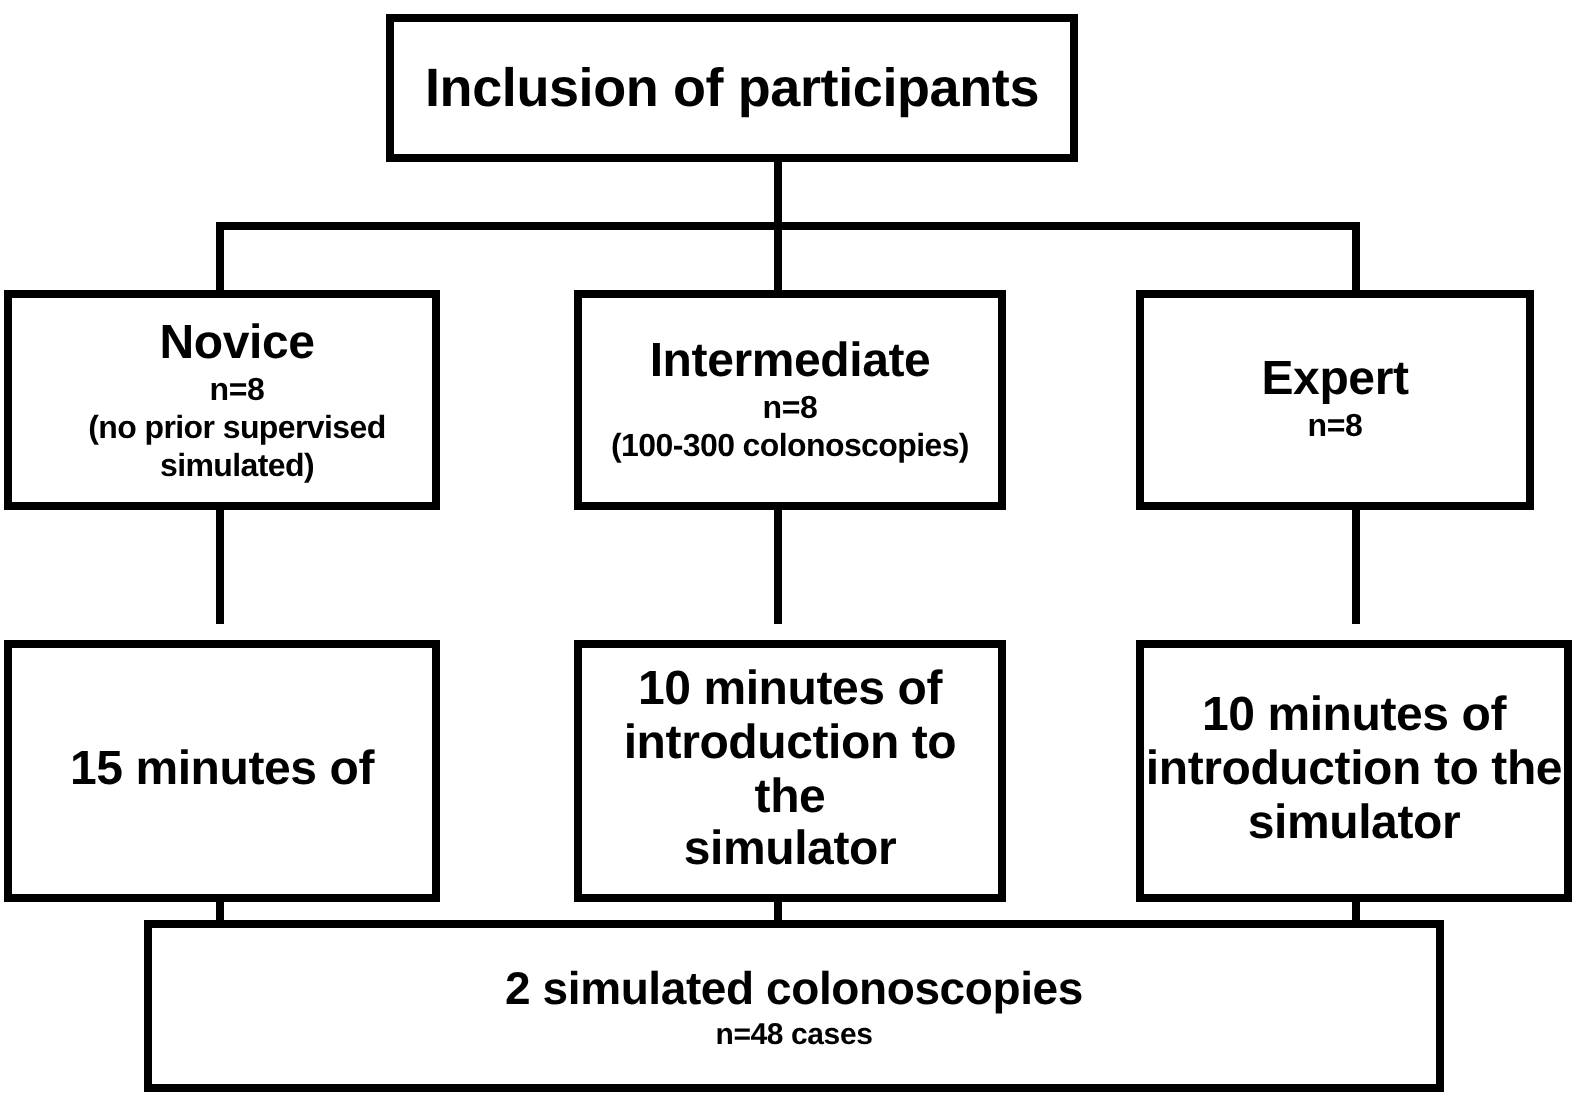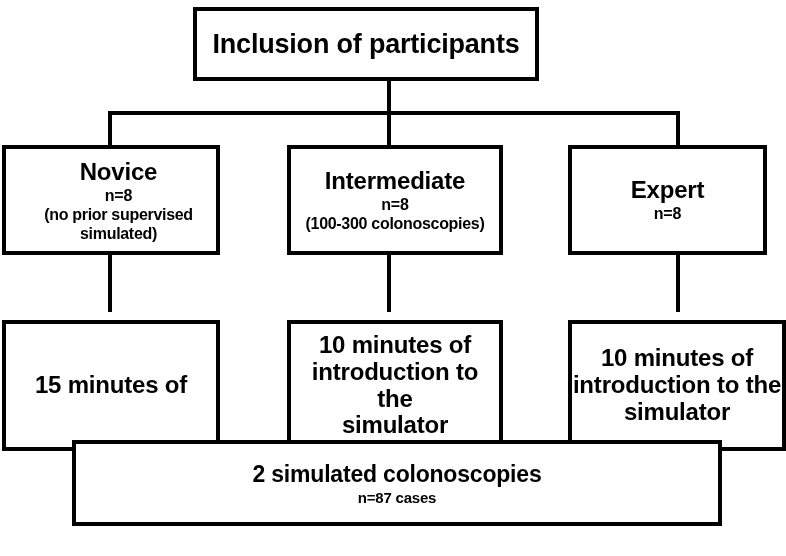--- a/index.html
+++ b/index.html
@@ -76,21 +76,21 @@
   }
   .train-node .title { font-size: 24px; }
 
   #node-train-novice       { left: 2px;   width: 218px; }
   #node-train-intermediate { left: 287px; width: 216px; }
   #node-train-expert       { left: 568px; width: 218px; }
 
   
   #node-outcome {
     left: 72px;
-    top: 440px;
+    top: 460px;
     width: 650px;
     height: 86px;
     padding-top: 2px;
   }
   #node-outcome .title { font-size: 23px; margin-bottom: 2px; }
   #node-outcome .sub   { font-size: 15px; }
 
   
   .conn {
     position: absolute;
@@ -171,16 +171,16 @@
   </div>
 
   <div class="node train-node" id="node-train-expert">
     <div class="title">10 minutes of</div>
     <div class="title">introduction to the</div>
     <div class="title">simulator</div>
   </div>
 
   <div class="node" id="node-outcome">
     <div class="title">2 simulated colonoscopies</div>
-    <div class="sub">n=87 cases</div>
+    <div class="sub">n=48 cases</div>
   </div>
 
 </div>
 
 </body></html>

